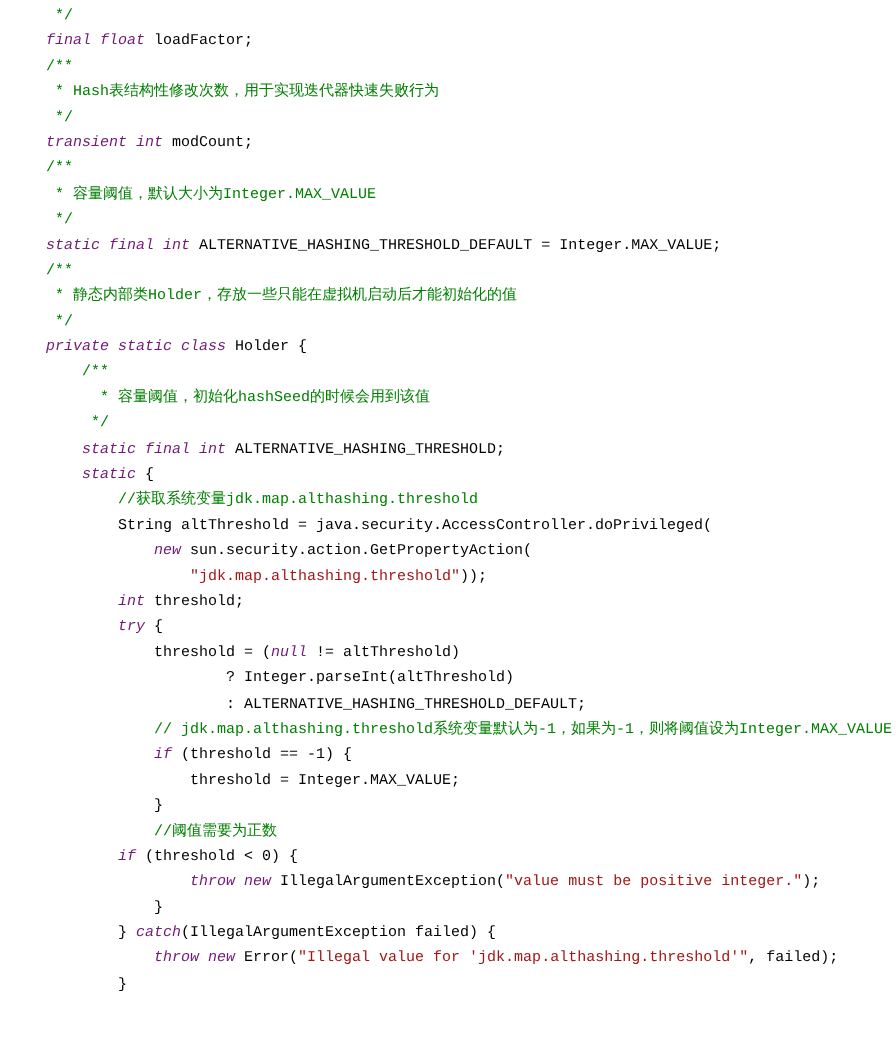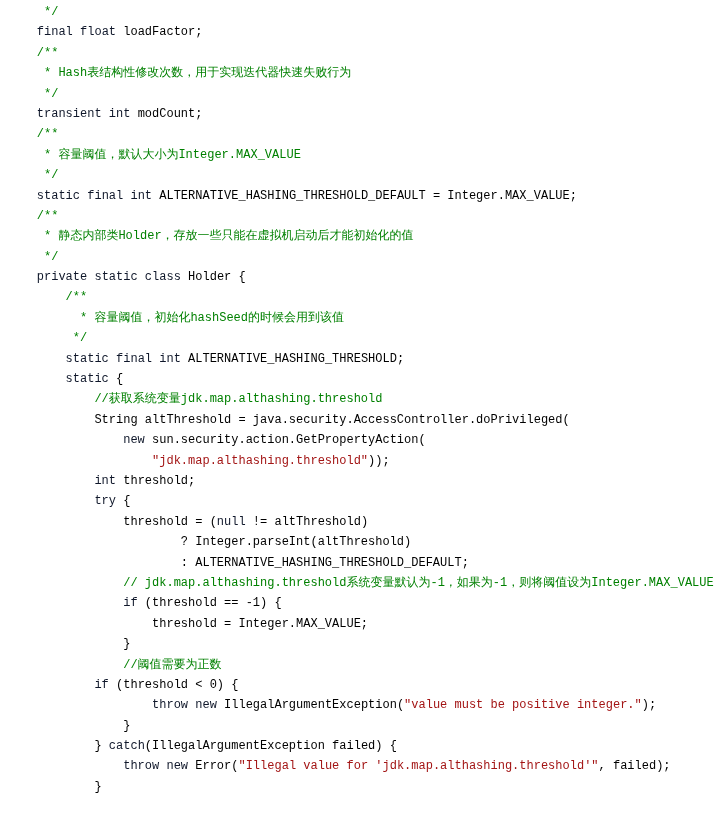--- a/index.html
+++ b/index.html
@@ -11,20 +11,20 @@
     line-height: 1.7;
     color: #000000;
     width: 717px;
   }
   pre {
     margin: 0;
     padding: 2px 0 0 8px;
     white-space: pre;
     font-family: inherit;
   }
-  .kw { color: #0f172a; }
+  .kw { color: #701a75; font-style: italic; }
   .cm { color: #008000; }
   .str { color: #a31515; }
 </style>
 </head>
 <body>
 
 <pre id="code"><div>    <span class="cm"> */</span></div><div>    <span class="kw">final</span><span> </span><span class="kw">float</span><span> loadFactor;</span></div><div><span></span></div><div>    <span class="cm">/**</span></div><div>    <span class="cm"> * Hash表结构性修改次数，用于实现迭代器快速失败行为</span></div><div>    <span class="cm"> */</span></div><div>    <span class="kw">transient</span><span> </span><span class="kw">int</span><span> modCount;</span></div><div><span></span></div><div>    <span class="cm">/**</span></div><div>    <span class="cm"> * 容量阈值，默认大小为Integer.MAX_VALUE</span></div><div>    <span class="cm"> */</span></div><div>    <span class="kw">static</span><span> </span><span class="kw">final</span><span> </span><span class="kw">int</span><span> ALTERNATIVE_HASHING_THRESHOLD_DEFAULT = Integer.MAX_VALUE;</span></div><div><span></span></div><div>    <span class="cm">/**</span></div><div>    <span class="cm"> * 静态内部类Holder，存放一些只能在虚拟机启动后才能初始化的值</span></div><div>    <span class="cm"> */</span></div><div>    <span class="kw">private</span><span> </span><span class="kw">static</span><span> </span><span class="kw">class</span><span> Holder {</span></div><div><span></span></div><div>        <span class="cm">/**</span></div><div>        <span class="cm">  * 容量阈值，初始化hashSeed的时候会用到该值</span></div><div>        <span class="cm"> */</span></div><div>        <span class="kw">static</span><span> </span><span class="kw">final</span><span> </span><span class="kw">int</span><span> ALTERNATIVE_HASHING_THRESHOLD;</span></div><div><span></span></div><div>        <span class="kw">static</span><span> {</span></div><div>            <span class="cm">//获取系统变量jdk.map.althashing.threshold</span></div><div>            <span>String altThreshold = java.security.AccessController.doPrivileged(</span></div><div>                <span class="kw">new</span><span> sun.security.action.GetPropertyAction(</span></div><div>                    <span class="str">"jdk.map.althashing.threshold"</span><span>));</span></div><div><span></span></div><div>            <span class="kw">int</span><span> threshold;</span></div><div>            <span class="kw">try</span><span> {</span></div><div>                <span>threshold = (</span><span class="kw">null</span><span> != altThreshold)</span></div><div>                        <span>? Integer.parseInt(altThreshold)</span></div><div>                        <span>: ALTERNATIVE_HASHING_THRESHOLD_DEFAULT;</span></div><div><span></span></div><div>                <span class="cm">// jdk.map.althashing.threshold系统变量默认为-1，如果为-1，则将阈值设为Integer.MAX_VALUE</span></div><div>                <span class="kw">if</span><span> (threshold == -1) {</span></div><div>                    <span>threshold = Integer.MAX_VALUE;</span></div><div>                <span>}</span></div><div>                <span class="cm">//阈值需要为正数</span></div><div>            <span class="kw">if</span><span> (threshold &lt; 0) {</span></div><div>                    <span class="kw">throw</span><span> </span><span class="kw">new</span><span> IllegalArgumentException(</span><span class="str">"value must be positive integer."</span><span>);</span></div><div>                <span>}</span></div><div>            <span>} </span><span class="kw">catch</span><span>(IllegalArgumentException failed) {</span></div><div>                <span class="kw">throw</span><span> </span><span class="kw">new</span><span> Error(</span><span class="str">"Illegal value for 'jdk.map.althashing.threshold'"</span><span>, failed);</span></div><div>            <span>}</span></div></pre>
 
 </body></html>

